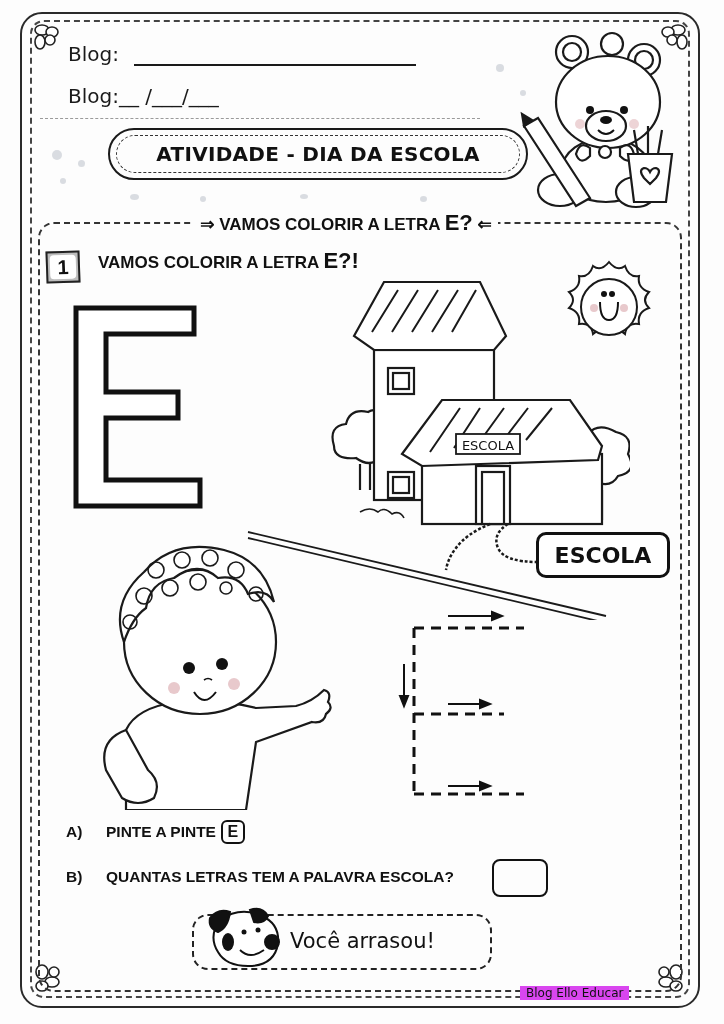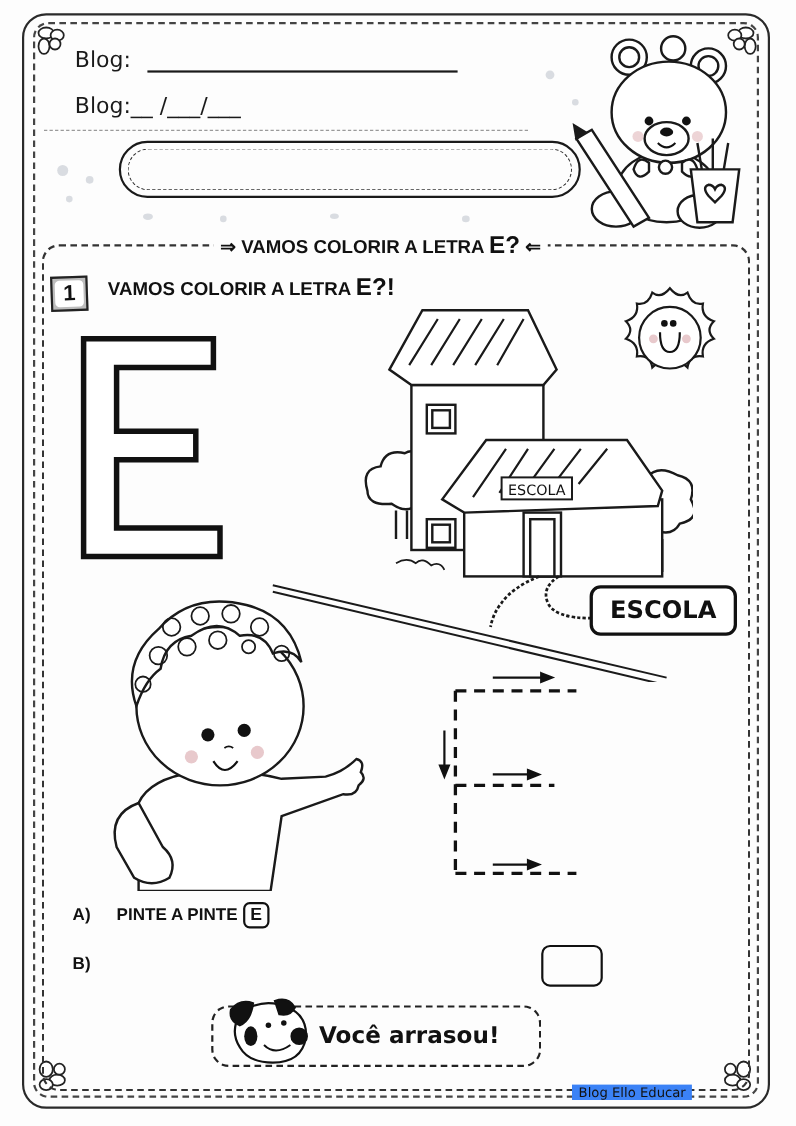--- a/index.html
+++ b/index.html
@@ -78,25 +78,25 @@
   }
   .answer-box {
     left: 492px; top: 859px; width: 56px; height: 38px;
     border: 2.5px solid #111; border-radius: 8px;
   }
 
   .congrats {
     left: 192px; top: 914px; width: 300px; height: 56px;
     border: 2px dashed #222; border-radius: 16px;
   }
-  .congrats-text { left: 290px; top: 929px; font-family: "DejaVu Sans", sans-serif; font-weight: bold; font-size: 21px; }
+  .congrats-text { left: 290px; top: 929px; font-family: "DejaVu Sans", sans-serif; font-weight: normal; font-size: 21px; }
 
   .footer-credit {
     left: 520px; top: 986px; font-family: "DejaVu Sans", sans-serif; font-size: 12px;
-    background: #3b82f6; padding: 0 6px;
+    background: #d946ef; padding: 0 6px;
   }
 </style>
 </head>
 <body>
 
 <div class="abs frame-outer"></div>
 <div class="abs frame-inner"></div>
 
 <svg class="abs" style="left:30px;top:20px" width="40" height="40">
   <g fill="#fff" stroke="#222" stroke-width="1.6">
@@ -145,20 +145,21 @@
 <div class="abs confetti" style="left:60px;top:178px;width:6px;height:6px"></div>
 <div class="abs confetti" style="left:130px;top:194px;width:9px;height:6px"></div>
 <div class="abs confetti" style="left:200px;top:196px;width:6px;height:6px"></div>
 <div class="abs confetti" style="left:300px;top:194px;width:8px;height:5px"></div>
 <div class="abs confetti" style="left:420px;top:196px;width:7px;height:6px"></div>
 <div class="abs confetti" style="left:496px;top:64px;width:8px;height:8px"></div>
 <div class="abs confetti" style="left:520px;top:90px;width:6px;height:6px"></div>
 
 <div class="abs title-pill">
   <div class="title-pill-inner"></div>
+  <span class="title-text">ATIVIDADE - DIA DA ESCOLA</span>
 </div>
 
 <svg class="abs" style="left:520px;top:30px" width="170" height="180" viewBox="0 0 170 180">
   <g fill="#fff" stroke="#1a1a1a" stroke-width="2.2">
 
     <circle cx="52" cy="22" r="16"></circle>
       <circle cx="52" cy="22" r="9"></circle>
     <circle cx="124" cy="30" r="16"></circle>
       <circle cx="124" cy="30" r="9"></circle>
     <circle cx="92" cy="14" r="11"></circle>
@@ -311,20 +312,21 @@
   </g>
 </svg>
 
 <div class="abs question" style="top:820px">
   <span class="q-letter">A)</span>
   <span>PINTE A PINTE</span>
   <span class="boxed-e">E</span>
 </div>
 <div class="abs question" style="top:868px">
   <span class="q-letter">B)</span>
+  <span>QUANTAS LETRAS TEM A PALAVRA ESCOLA?</span>
 </div>
 <div class="abs answer-box"></div>
 
 <div class="abs congrats"></div>
 <svg class="abs" style="left:204px;top:906px" width="82" height="66" viewBox="0 0 82 66">
   <g stroke="#111" stroke-width="2" fill="#fff">
     <path d="M16 14 q20 -14 42 -4 q18 8 16 28 q-4 22 -30 22 q-22 0 -30 -14 q-10 -16 2 -32 z"></path>
     <path d="M6 12 q8 -10 20 -6 q-2 16 -12 20 q-10 -4 -8 -14 z" fill="#111"></path>
     <path d="M46 4 q12 -4 18 6 q-4 8 -14 6 z" fill="#111"></path>
     <circle cx="68" cy="36" r="7" fill="#111"></circle>

